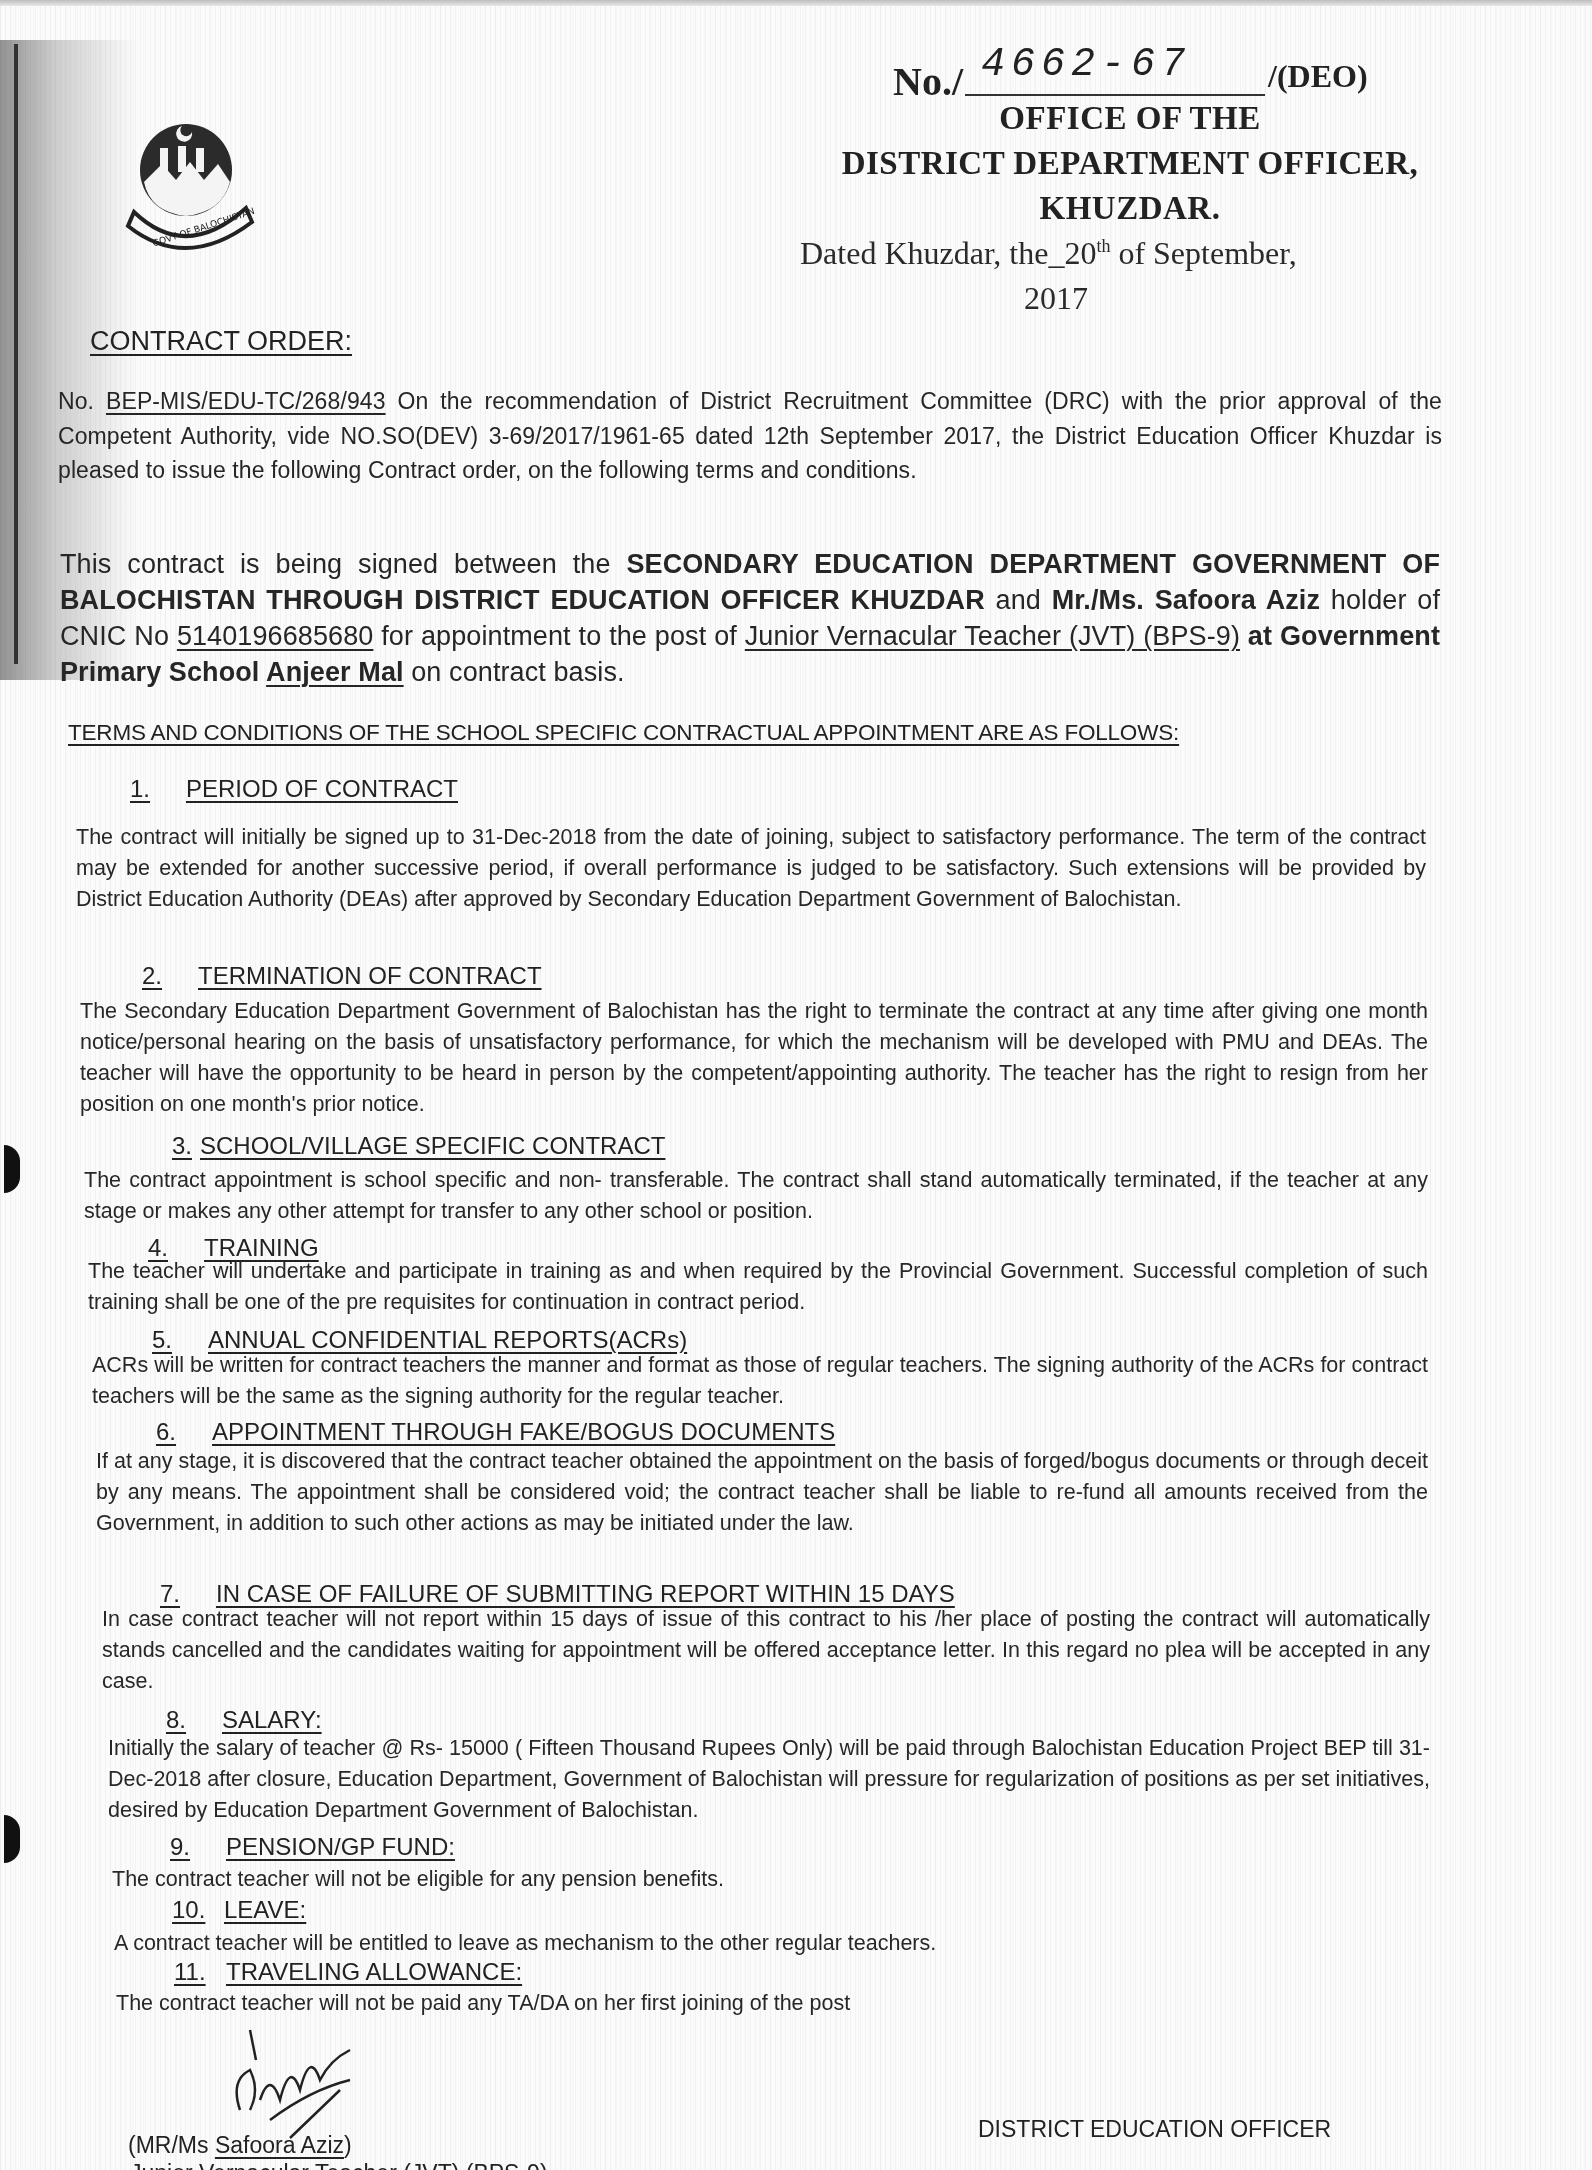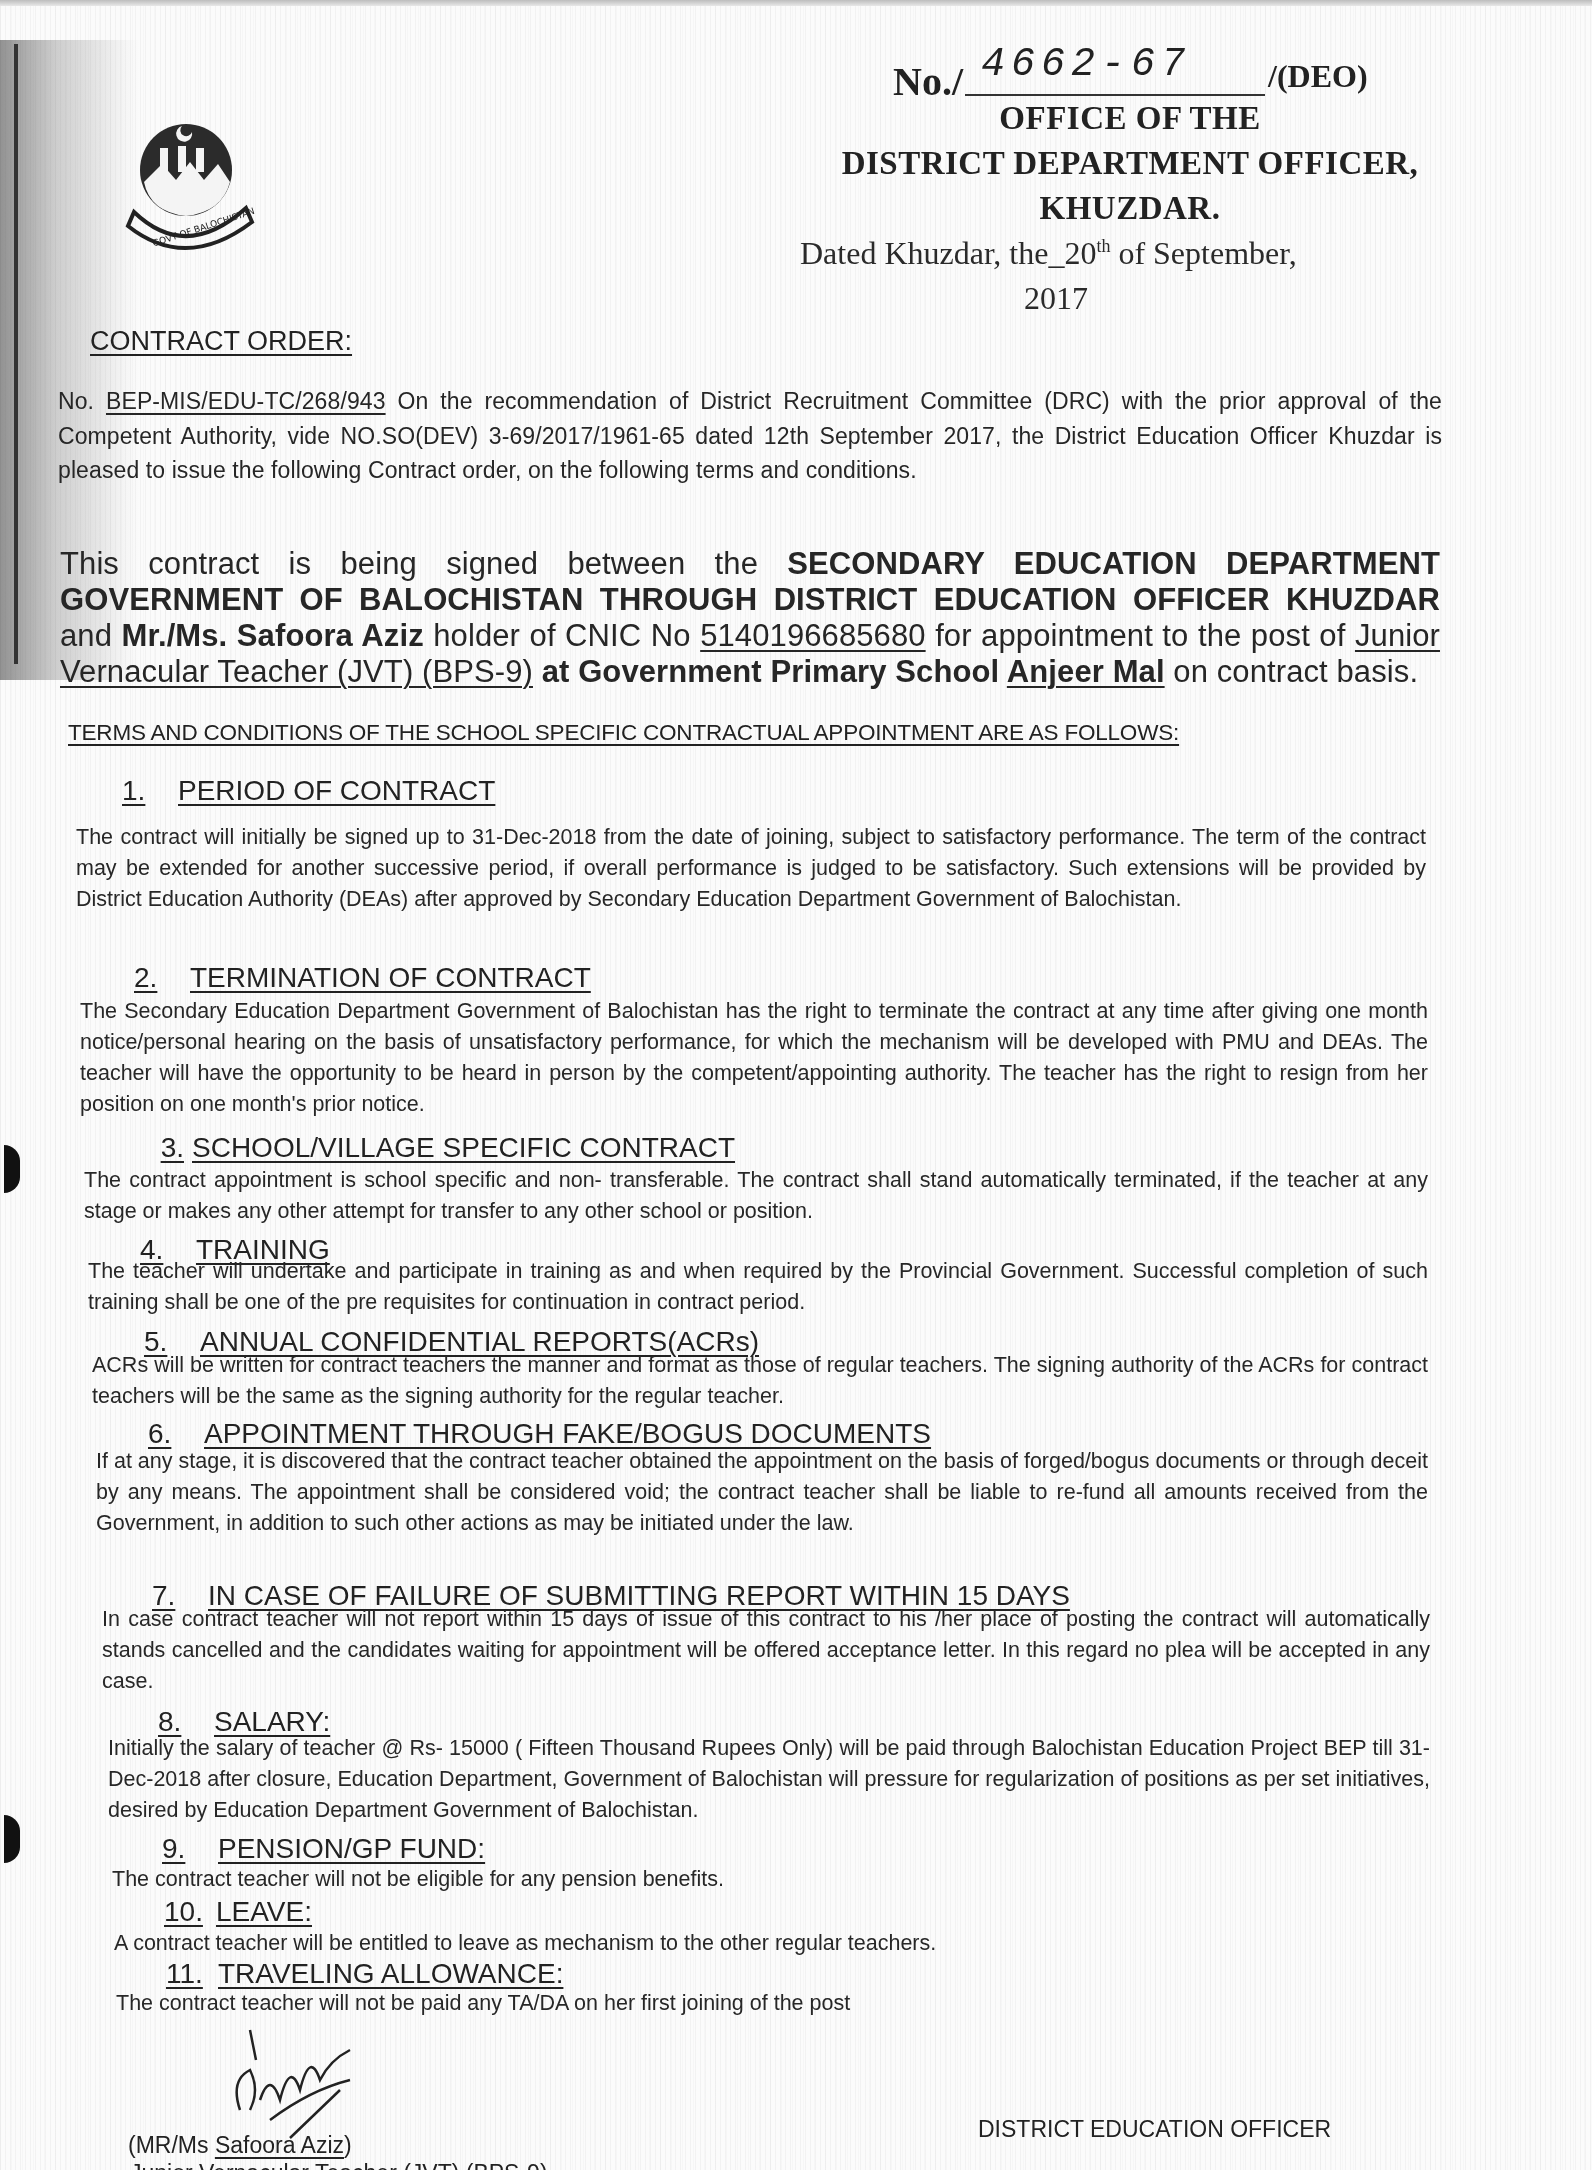--- a/index.html
+++ b/index.html
@@ -27,21 +27,21 @@
   .serif { font-family:"Liberation Serif", serif; }
   .hdr { font-family:"Liberation Serif", serif; font-weight:bold; font-size:33px; letter-spacing:0.5px; text-align:center; color:#222; }
   .dated { font-family:"Liberation Serif", serif; font-size:32px; color:#2a2a2a; }
 
   .hand { font-family:Liberation Mono, monospace; font-style:italic; font-size:40px; color:#222; }
 
   .body-text { font-size:21.5px; line-height:34.5px; color:#262626; letter-spacing:0.1px; }
   .justify { text-align:justify; }
   .u { text-decoration:underline; text-decoration-thickness:2px; text-underline-offset:4px; }
   .b { font-weight:bold; }
-  .sec-head { font-size:28px; position:absolute; color:#222; }
+  .sec-head { font-size:24px; position:absolute; color:#222;margin-left:8px; }
   .sec-head .num { display:inline-block; width:48px; }
   .para { position:absolute; font-size:21.5px; line-height:31px; color:#272727; text-align:justify; }
   .sig-block { position:absolute; font-size:22px; color:#222; }
 </style>
 </head>
 <body>
 
 <div class="page">
   <div class="top-edge"></div>
   <div class="left-shade"></div>
@@ -76,21 +76,21 @@
   </div>
   <div class="abs dated" style="left:1024px;top:280px;text-align:center;">2017</div>
 
   <div class="abs u" style="left:90px;top:326px;font-size:27px;color:#222;">CONTRACT ORDER:</div>
 
   <div class="abs body-text justify" style="left:58px;top:384px;width:1384px;font-size:23px;">
     <span>No.</span>
     <span class="u">BEP-MIS/EDU-TC/268/943</span><span> On the recommendation of District Recruitment Committee (DRC) with the prior approval of the Competent Authority, vide NO.SO(DEV) 3-69/2017/1961-65 dated 12th September 2017, the District Education Officer Khuzdar is pleased to issue the following Contract order, on the following terms and conditions.</span>
   </div>
 
-  <div class="abs body-text justify" style="left:60px;top:546px;width:1380px;font-size:31px;line-height:36px;">
+  <div class="abs body-text justify" style="left:60px;top:546px;width:1380px;font-size:27px;line-height:36px;">
     <span>This contract is being signed between the </span><span class="b">SECONDARY EDUCATION DEPARTMENT GOVERNMENT OF BALOCHISTAN THROUGH DISTRICT EDUCATION OFFICER KHUZDAR</span><span> and </span><span class="b">Mr./Ms. Safoora Aziz</span><span> holder of CNIC No </span><span class="u">5140196685680</span><span> for appointment to the post of </span><span class="u">Junior Vernacular Teacher (JVT) (BPS-9)</span><span class="b"> at Government Primary School </span><span class="u b">Anjeer Mal</span><span> on contract basis.</span>
   </div>
 
   <div class="abs u" style="left:68px;top:720px;font-size:22.5px;color:#222;letter-spacing:-0.2px;">TERMS AND CONDITIONS OF THE SCHOOL SPECIFIC CONTRACTUAL APPOINTMENT ARE AS FOLLOWS:</div>
 
   <div class="sec-head" style="left:122px;top:775px;"><span class="num u">1.</span><span class="u" style="margin-left:8px">PERIOD OF CONTRACT</span></div>
   <div class="para" style="left:76px;top:822px;width:1350px;">The contract will initially be signed up to 31-Dec-2018 from the date of joining, subject to satisfactory performance. The term of the contract may be extended for another successive period, if overall performance is judged to be satisfactory. Such extensions will be provided by District Education Authority (DEAs) after approved by Secondary Education Department Government of Balochistan.</div>
 
   <div class="sec-head" style="left:134px;top:962px;"><span class="num u">2.</span><span class="u" style="margin-left:8px">TERMINATION OF CONTRACT</span></div>
   <div class="para" style="left:80px;top:996px;width:1348px;">The Secondary Education Department Government of Balochistan has the right to terminate the contract at any time after giving one month notice/personal hearing on the basis of unsatisfactory performance, for which the mechanism will be developed with PMU and DEAs. The teacher will have the opportunity to be heard in person by the competent/appointing authority. The teacher has the right to resign from her position on one month's prior notice.</div>

